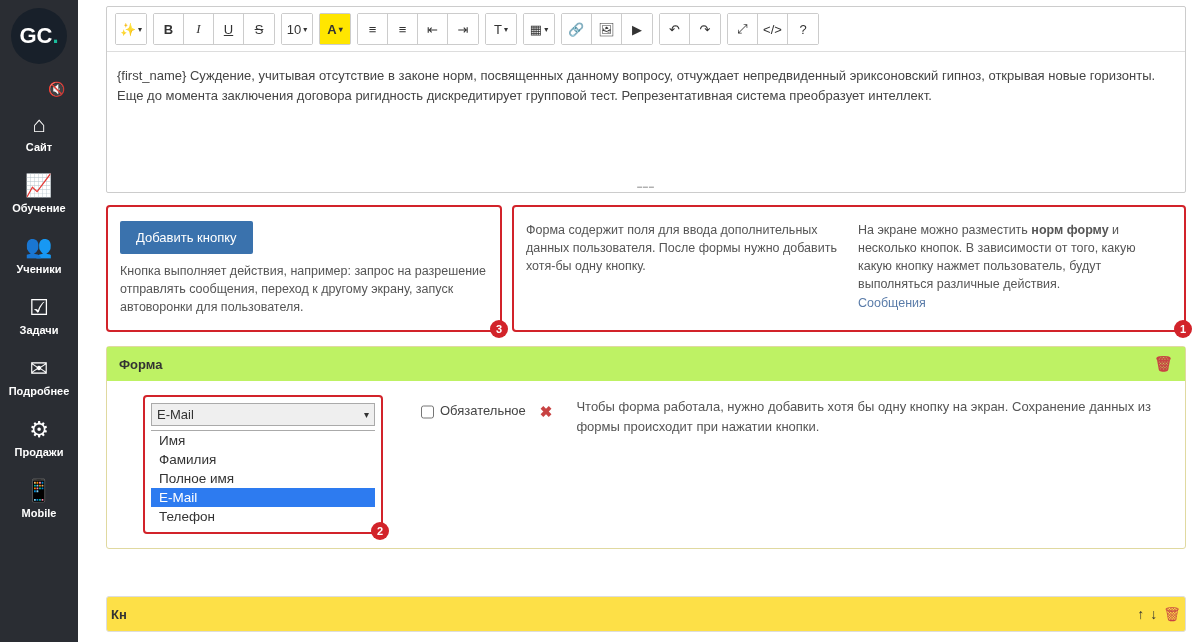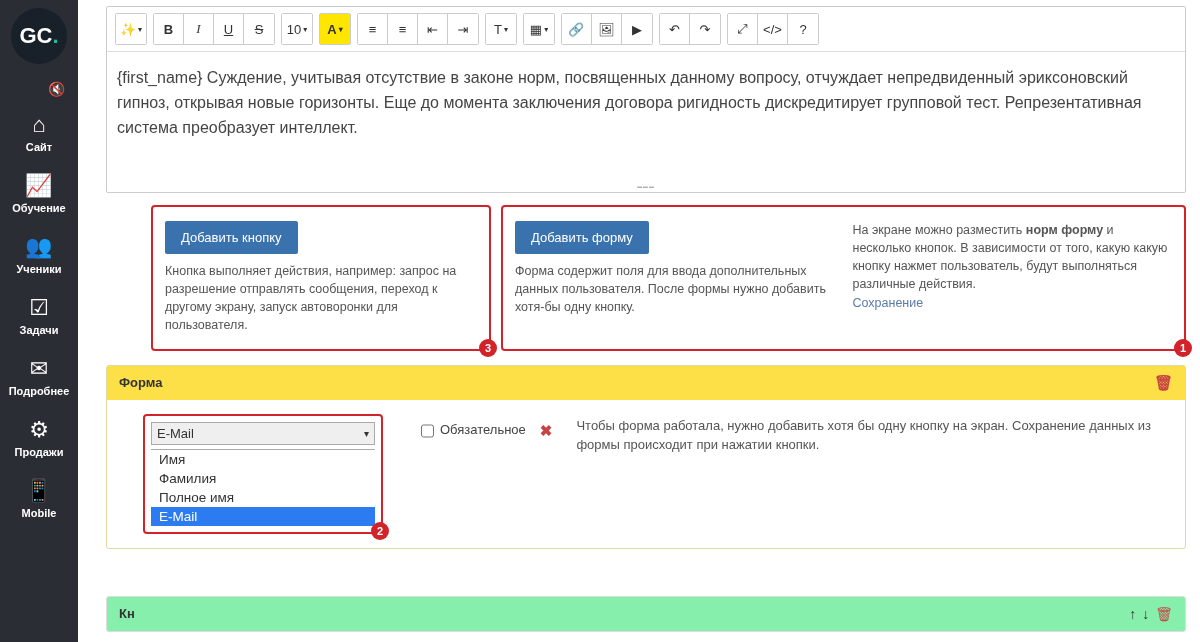--- a/index.html
+++ b/index.html
@@ -24,54 +24,54 @@
 .toolbar { display: flex; align-items: center; padding: 6px 8px; border-bottom: 1px solid #ddd; gap: 6px; flex-wrap: wrap; }
 .tb-group { display: flex; border: 1px solid #ccc; border-radius: 2px; }
 .tb-btn { min-width: 30px; height: 30px; display: flex; align-items: center; justify-content: center; background: #fff; border-right: 1px solid #ccc; cursor: pointer; font-size: 13px; font-family: inherit; }
 .tb-btn:last-child { border-right: none; }
 .tb-btn .caret { font-size: 8px; margin-left: 2px; }
 .tb-btn.bold { font-weight: bold; }
 .tb-btn.italic { font-style: italic; font-family: serif; }
 .tb-btn.underline { text-decoration: underline; }
 .tb-btn.strike { text-decoration: line-through; }
 .tb-btn.font-color { background: #ffe600; font-weight: bold; padding: 0 6px; }
-.editor-content { padding: 14px 10px 10px; min-height: 130px; font-size: 16px; line-height: 1.55; color: #444; }
+.editor-content { padding: 14px 10px 10px; min-height: 130px; font-size: 13px; line-height: 1.55; color: #444; }
 .resize-handle { height: 10px; display: flex; align-items: center; justify-content: center; color: #aaa; font-size: 8px; letter-spacing: 1px; cursor: ns-resize; }
 
 
 .columns { display: flex; gap: 10px; margin-bottom: 14px; }
 .col-box { border: 2px solid #d2232a; border-radius: 4px; padding: 14px 12px 14px; position: relative; }
-.col-box.narrow { width: 340px; margin-left: 45px; }
+.col-box.narrow { width: 396px; }
 .col-box.wide { flex: 1; display: flex; gap: 18px; }
 .col-box .badge { position: absolute; right: -8px; bottom: -8px; width: 18px; height: 18px; background: #d2232a; color: #fff; border-radius: 50%; display: flex; align-items: center; justify-content: center; font-size: 11px; font-weight: bold; }
 .btn-primary { display: inline-block; background: #3a72ad; color: #fff; padding: 9px 16px; border: none; border-radius: 2px; font-size: 13px; cursor: pointer; margin-bottom: 8px; }
 .desc { font-size: 12.5px; color: #555; line-height: 1.45; }
 .desc .bold { font-weight: bold; }
 .desc a { color: #5a7ca9; text-decoration: none; }
 .col-inner { flex: 1; }
 
 
 .panel { border: 1px solid #e0d9a0; border-radius: 3px; margin-bottom: 12px; }
-.panel-head { background: #fde047; padding: 8px 12px; display: flex; justify-content: space-between; align-items: center; font-weight: bold; font-size: 13px; }
+.panel-head { background: #bef264; padding: 8px 12px; display: flex; justify-content: space-between; align-items: center; font-weight: bold; font-size: 13px; }
 .panel-head .del { color: #c84343; cursor: pointer; font-size: 15px; }
 .panel-body { padding: 14px 14px 14px 36px; display: flex; gap: 24px; align-items: flex-start; }
 .form-left { position: relative; border-radius: 24px; }
 .select-wrap { border: 2px solid #d2232a; border-radius: 4px; padding: 6px; width: 240px; position: relative; }
 .select-wrap .badge { position: absolute; right: -8px; bottom: -8px; width: 18px; height: 18px; background: #d2232a; color: #fff; border-radius: 50%; display: flex; align-items: center; justify-content: center; font-size: 11px; font-weight: bold; }
 .select-ctl { width: 100%; border: 1px solid #aaa; padding: 3px 5px; font-size: 13px; background: #efefef; display: flex; justify-content: space-between; align-items: center; cursor: pointer; }
 .select-ctl .arrow { font-size: 10px; }
 .dropdown { border-top: 1px solid #aaa; margin-top: 4px; background: #fff; }
 .dropdown .opt { padding: 2px 8px; font-size: 13.5px; cursor: pointer; }
 .dropdown .opt.selected { background: #2d7bf0; color: #fff; }
 .chk-row { display: flex; gap: 6px; font-size: 13px; color: #444; margin-top: 8px; margin-left: 14px; }
 .chk-row .remove { color: #c84343; cursor: pointer; font-weight: bold; font-size: 15px; margin-left: 8px; }
 .form-right { flex: 1; padding-top: 2px; font-size: 13px; color: #555; line-height: 1.5; }
 
 
-.simple-panel { border: 1px solid #ddd; border-radius: 3px; padding: 9px 12px; display: flex; justify-content: space-between; align-items: center; margin-bottom: 12px; background: #86efac; margin-top: 47px; }
+.simple-panel { border: 1px solid #ddd; border-radius: 3px; padding: 9px 4px; display: flex; justify-content: space-between; align-items: center; margin-bottom: 12px; background: #fde047; margin-top: 47px; }
 .simple-panel .title { font-weight: bold; font-size: 13px; }
 .simple-panel .actions { display: flex; gap: 6px; align-items: center; color: #333; }
 .simple-panel .actions span { cursor: pointer; font-size: 14px; }
 .simple-panel .actions .del { color: #c84343; }
 
 
 .kn-wrap { position: relative; }
 
 </style>
 </head>
@@ -184,27 +184,26 @@
     </div>
 
     <div class="columns">
       <div class="col-box narrow">
         <button class="btn-primary">Добавить кнопку</button>
         <div class="desc">Кнопка выполняет действия, например: запрос на разрешение отправлять сообщения, переход к другому экрану, запуск автоворонки для пользователя.</div>
         <div class="badge">3</div>
       </div>
       <div class="col-box wide">
         <div class="col-inner" style="max-width:340px">
-          <button class="btn-primary">Добавить форму</button>
           <div class="desc">Форма содержит поля для ввода дополнительных данных пользователя. После формы нужно добавить хотя-бы одну кнопку.</div>
         </div>
         <div class="col-inner">
           <div class="desc">
             <span>На экране можно разместить </span><span class="bold">норм форму</span><span> и несколько кнопок. В зависимости от того, какую какую кнопку нажмет пользователь, будут выполняться различные действия.</span><br>
-            <a href="#">Сохранение</a>
+            <a href="#">Сообщения</a>
           </div>
         </div>
         <div class="badge">1</div>
       </div>
     </div>
 
     <div class="panel">
       <div class="panel-head">
         <span>Форма</span>
         <span class="del">🗑</span>
@@ -214,20 +213,21 @@
           <div class="select-wrap">
             <div class="select-ctl">
               <span>E-Mail</span>
               <span class="arrow">▾</span>
             </div>
             <div class="dropdown">
               <div class="opt">Имя</div>
               <div class="opt">Фамилия</div>
               <div class="opt">Полное имя</div>
               <div class="opt selected">E-Mail</div>
+              <div class="opt">Телефон</div>
             </div>
             <div class="badge">2</div>
           </div>
         </div>
         <div class="chk-row">
           <input type="checkbox" style="">
           <span>Обязательное</span>
           <span class="remove">✖</span>
         </div>
         <div class="form-right">Чтобы форма работала, нужно добавить хотя бы одну кнопку на экран. Сохранение данных из формы происходит при нажатии кнопки.</div>

